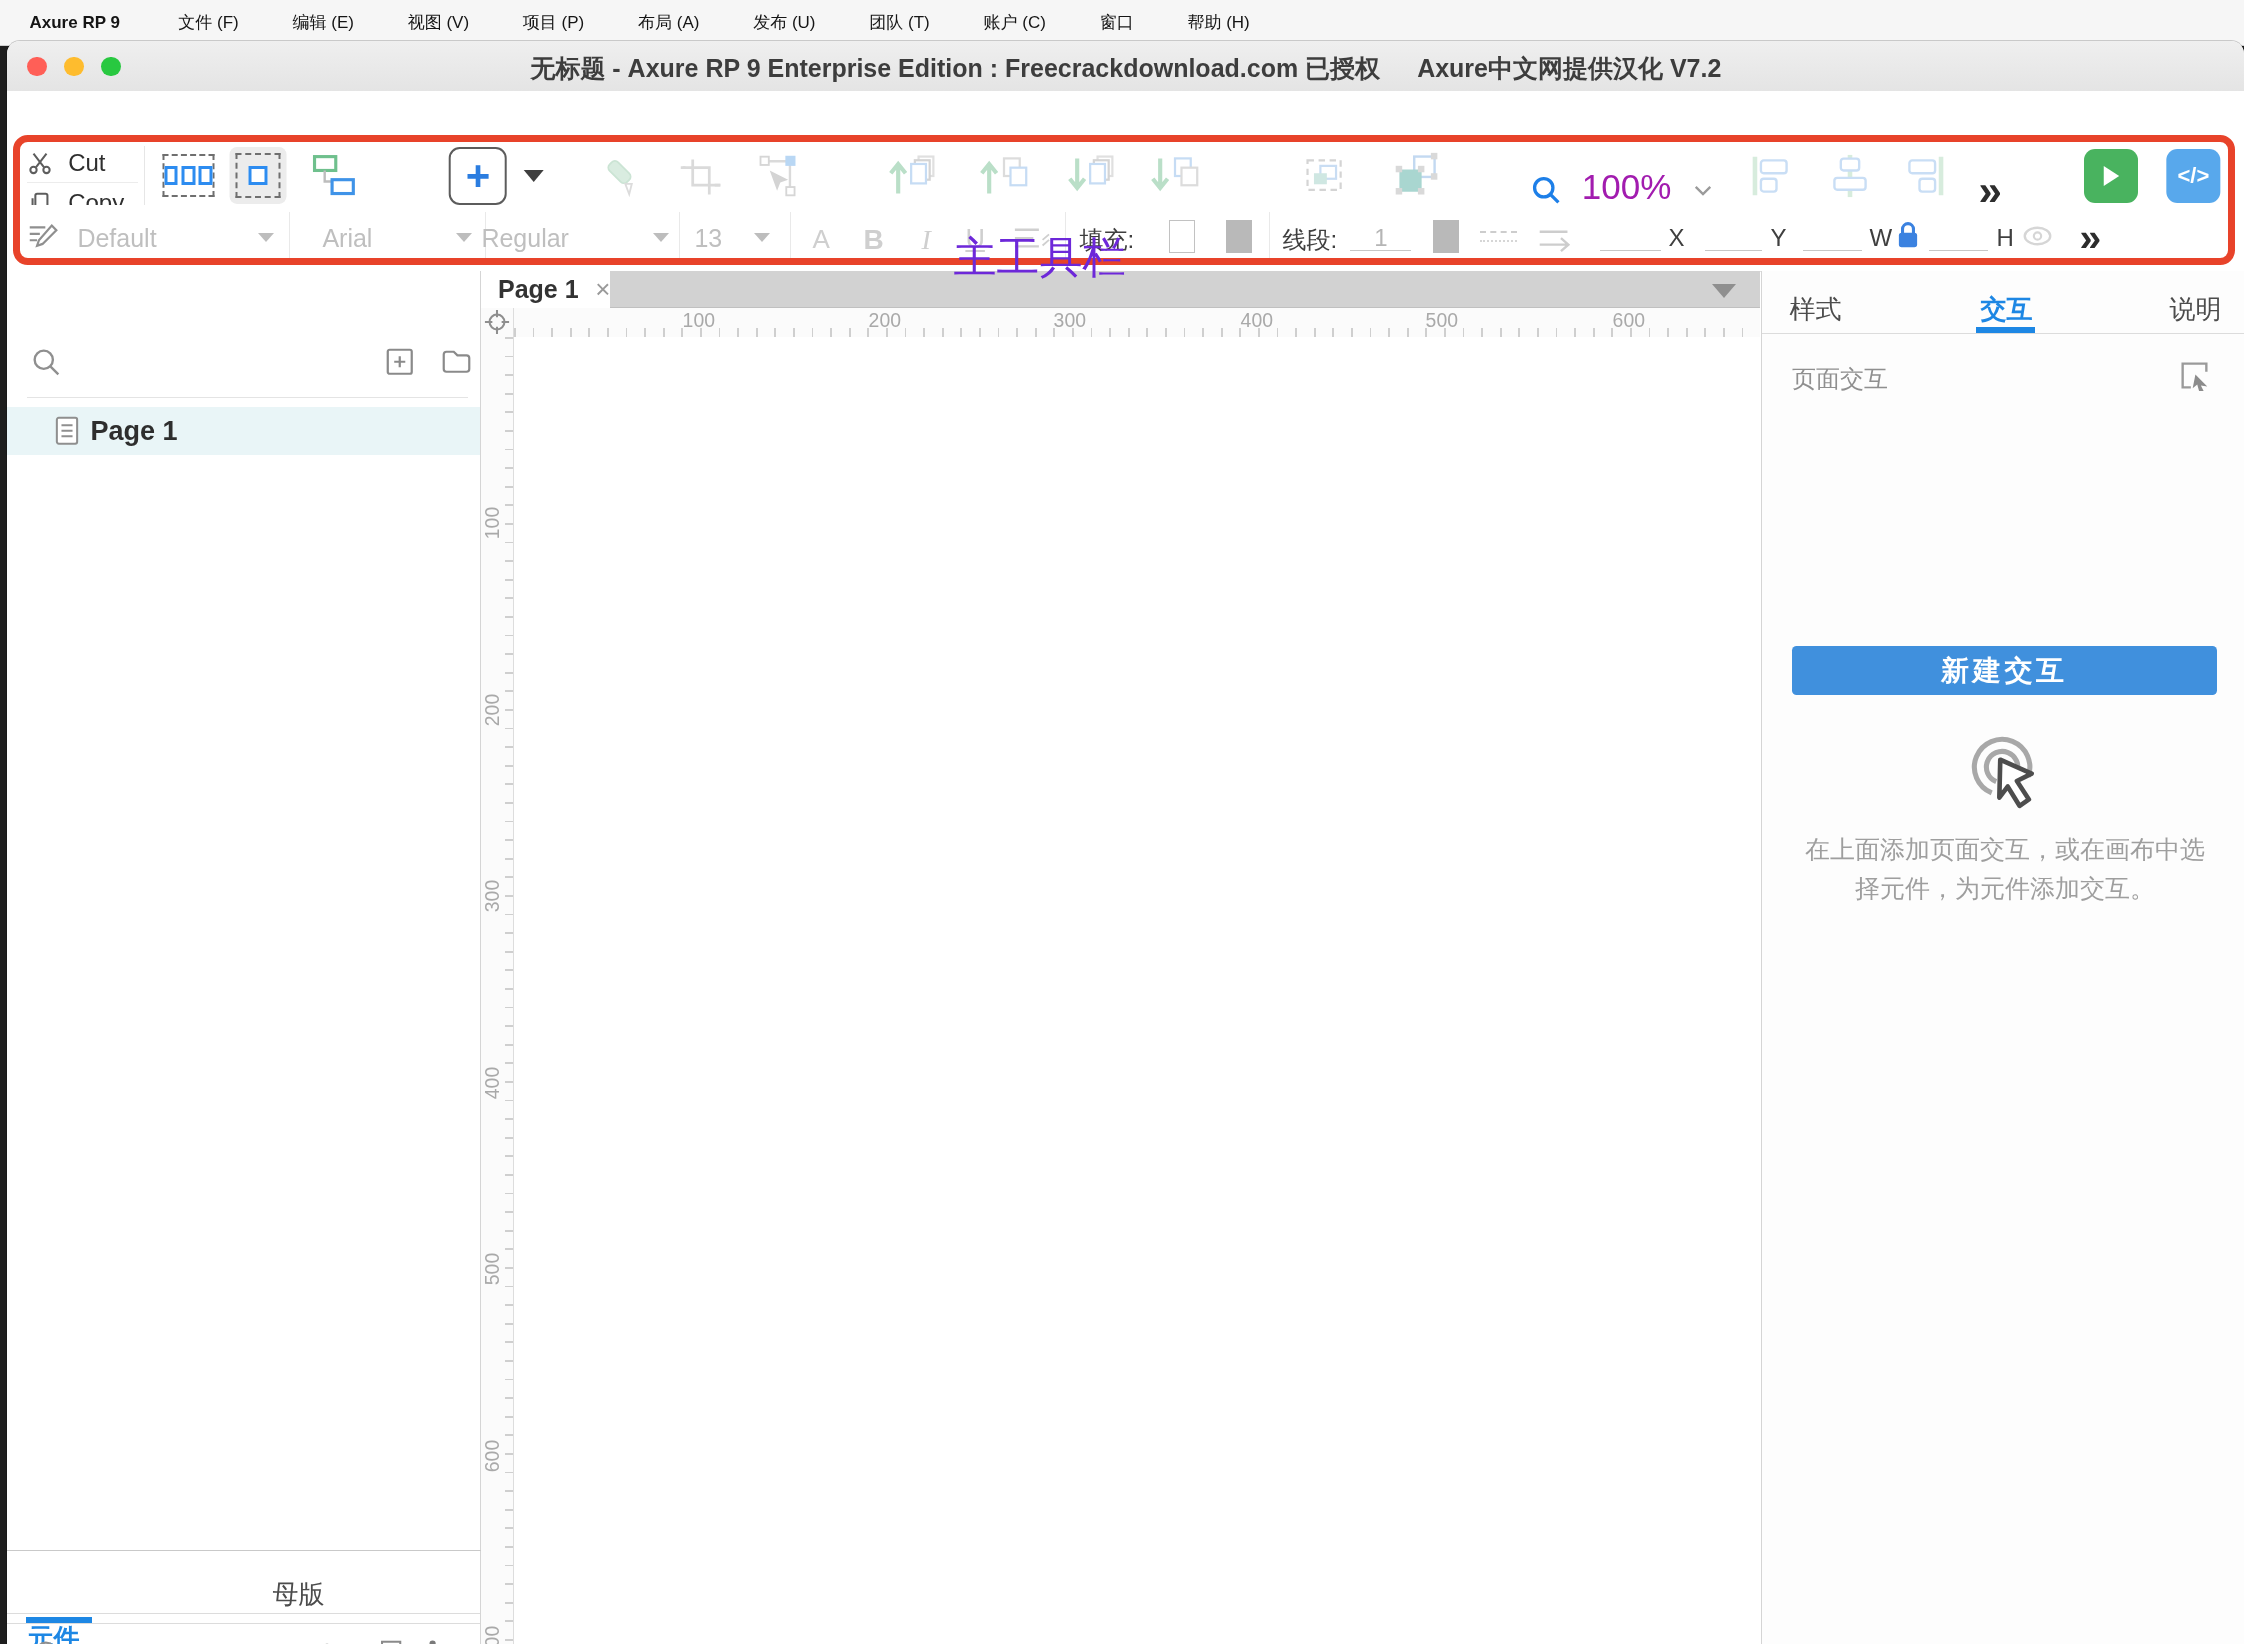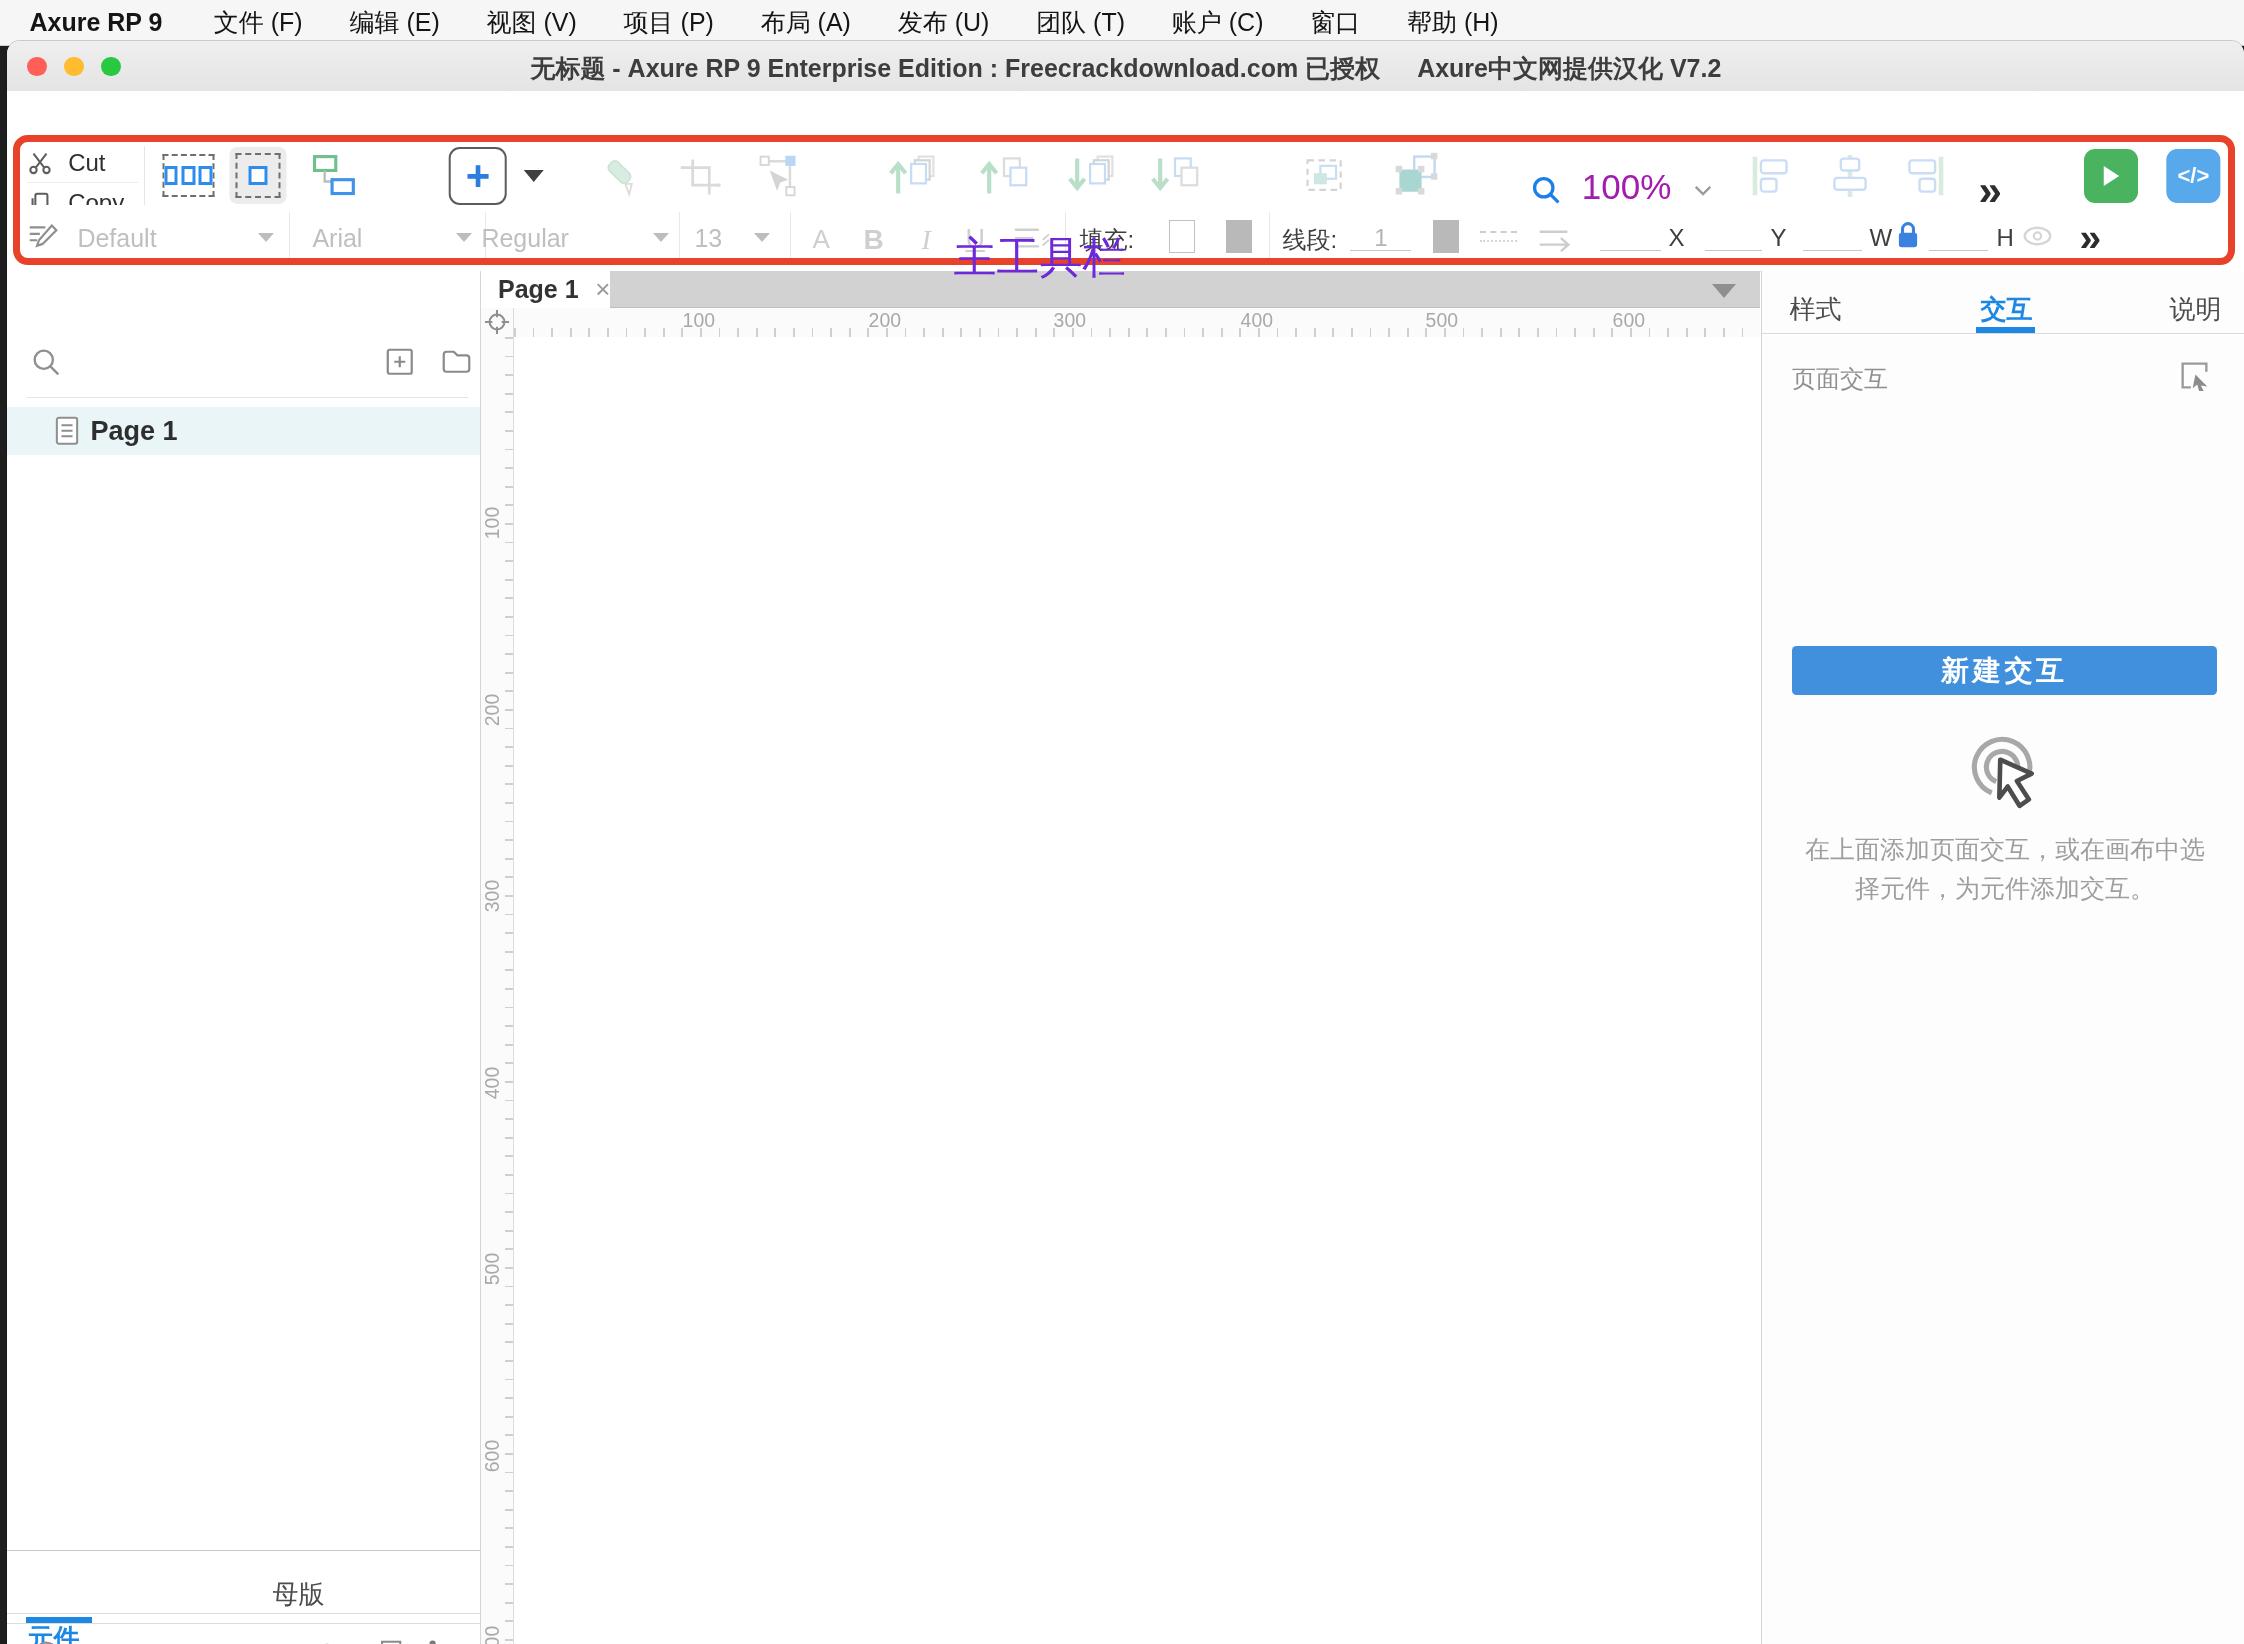--- a/index.html
+++ b/index.html
@@ -7,21 +7,21 @@
     width:2245px;height:1645px;position:relative;overflow:hidden;
     background:#1e1e1e;
     font-family:"Liberation Sans","DejaVu Sans",sans-serif;
     -webkit-font-smoothing:antialiased;
   }
   .abs{position:absolute;}
 
   
   #menubar{position:absolute;left:0;top:0;width:2245px;height:46px;background:#f6f6f6;
     border-bottom:0.9px solid #cfcfcf;display:flex;align-items:center;padding-left:29.5px;box-sizing:border-box;
-    font-size:25px;color:#151515;gap:8px;}
+    font-size:17px;color:#151515;gap:15px;}
   #menubar .app{font-weight:700;margin-right:24px;}
   #menubar .mi{padding:0 19.4px;font-weight:500;}
 
   
   #window{position:absolute;left:7.4px;top:41px;width:2237px;height:1604px;background:#ffffff;
     border-radius:13px 13px 0 0;overflow:hidden;box-shadow:0 0 0 0.9px rgba(0,0,0,.18);}
 
   
   #titlebar{position:absolute;left:0;top:0;width:100%;height:50px;
     background:linear-gradient(#efefef,#e4e4e4);border-bottom:0.9px solid #c2c2c2;}
@@ -386,21 +386,21 @@
     <svg class="abs" style="left:20px;top:14.8px;" width="33" height="35" viewBox="0 0 36 38">
         <g fill="none" stroke="#8f8f8f" stroke-width="2.4">
           <path d="M3 8 h17 M3 15 h11 M3 22 h8"></path>
           <path d="M27 6 L32 11 L17 26 L11 28 L13 22 Z"></path>
         </g>
       </svg>
     <span class="sb-txt" style="left:70px;">Default</span>
     <div class="caret sm abs" style="left:251px;top:28px;"></div>
     <div class="sb-div" style="left:282px;"></div>
 
-    <span class="sb-txt" style="left:305px;">Arial</span>
+    <span class="sb-txt" style="left:315px;">Arial</span>
     <div class="caret sm abs" style="left:449px;top:28px;"></div>
     <div class="sb-div" style="left:478px;"></div>
 
     <span class="sb-txt" style="left:474px;">Regular</span>
     <div class="caret sm abs" style="left:646px;top:28px;"></div>
     <div class="sb-div" style="left:672px;"></div>
 
     <span class="sb-txt" style="left:687px;">13</span>
     <div class="caret sm abs" style="left:747px;top:28px;"></div>
     <div class="sb-div" style="left:783px;"></div>

